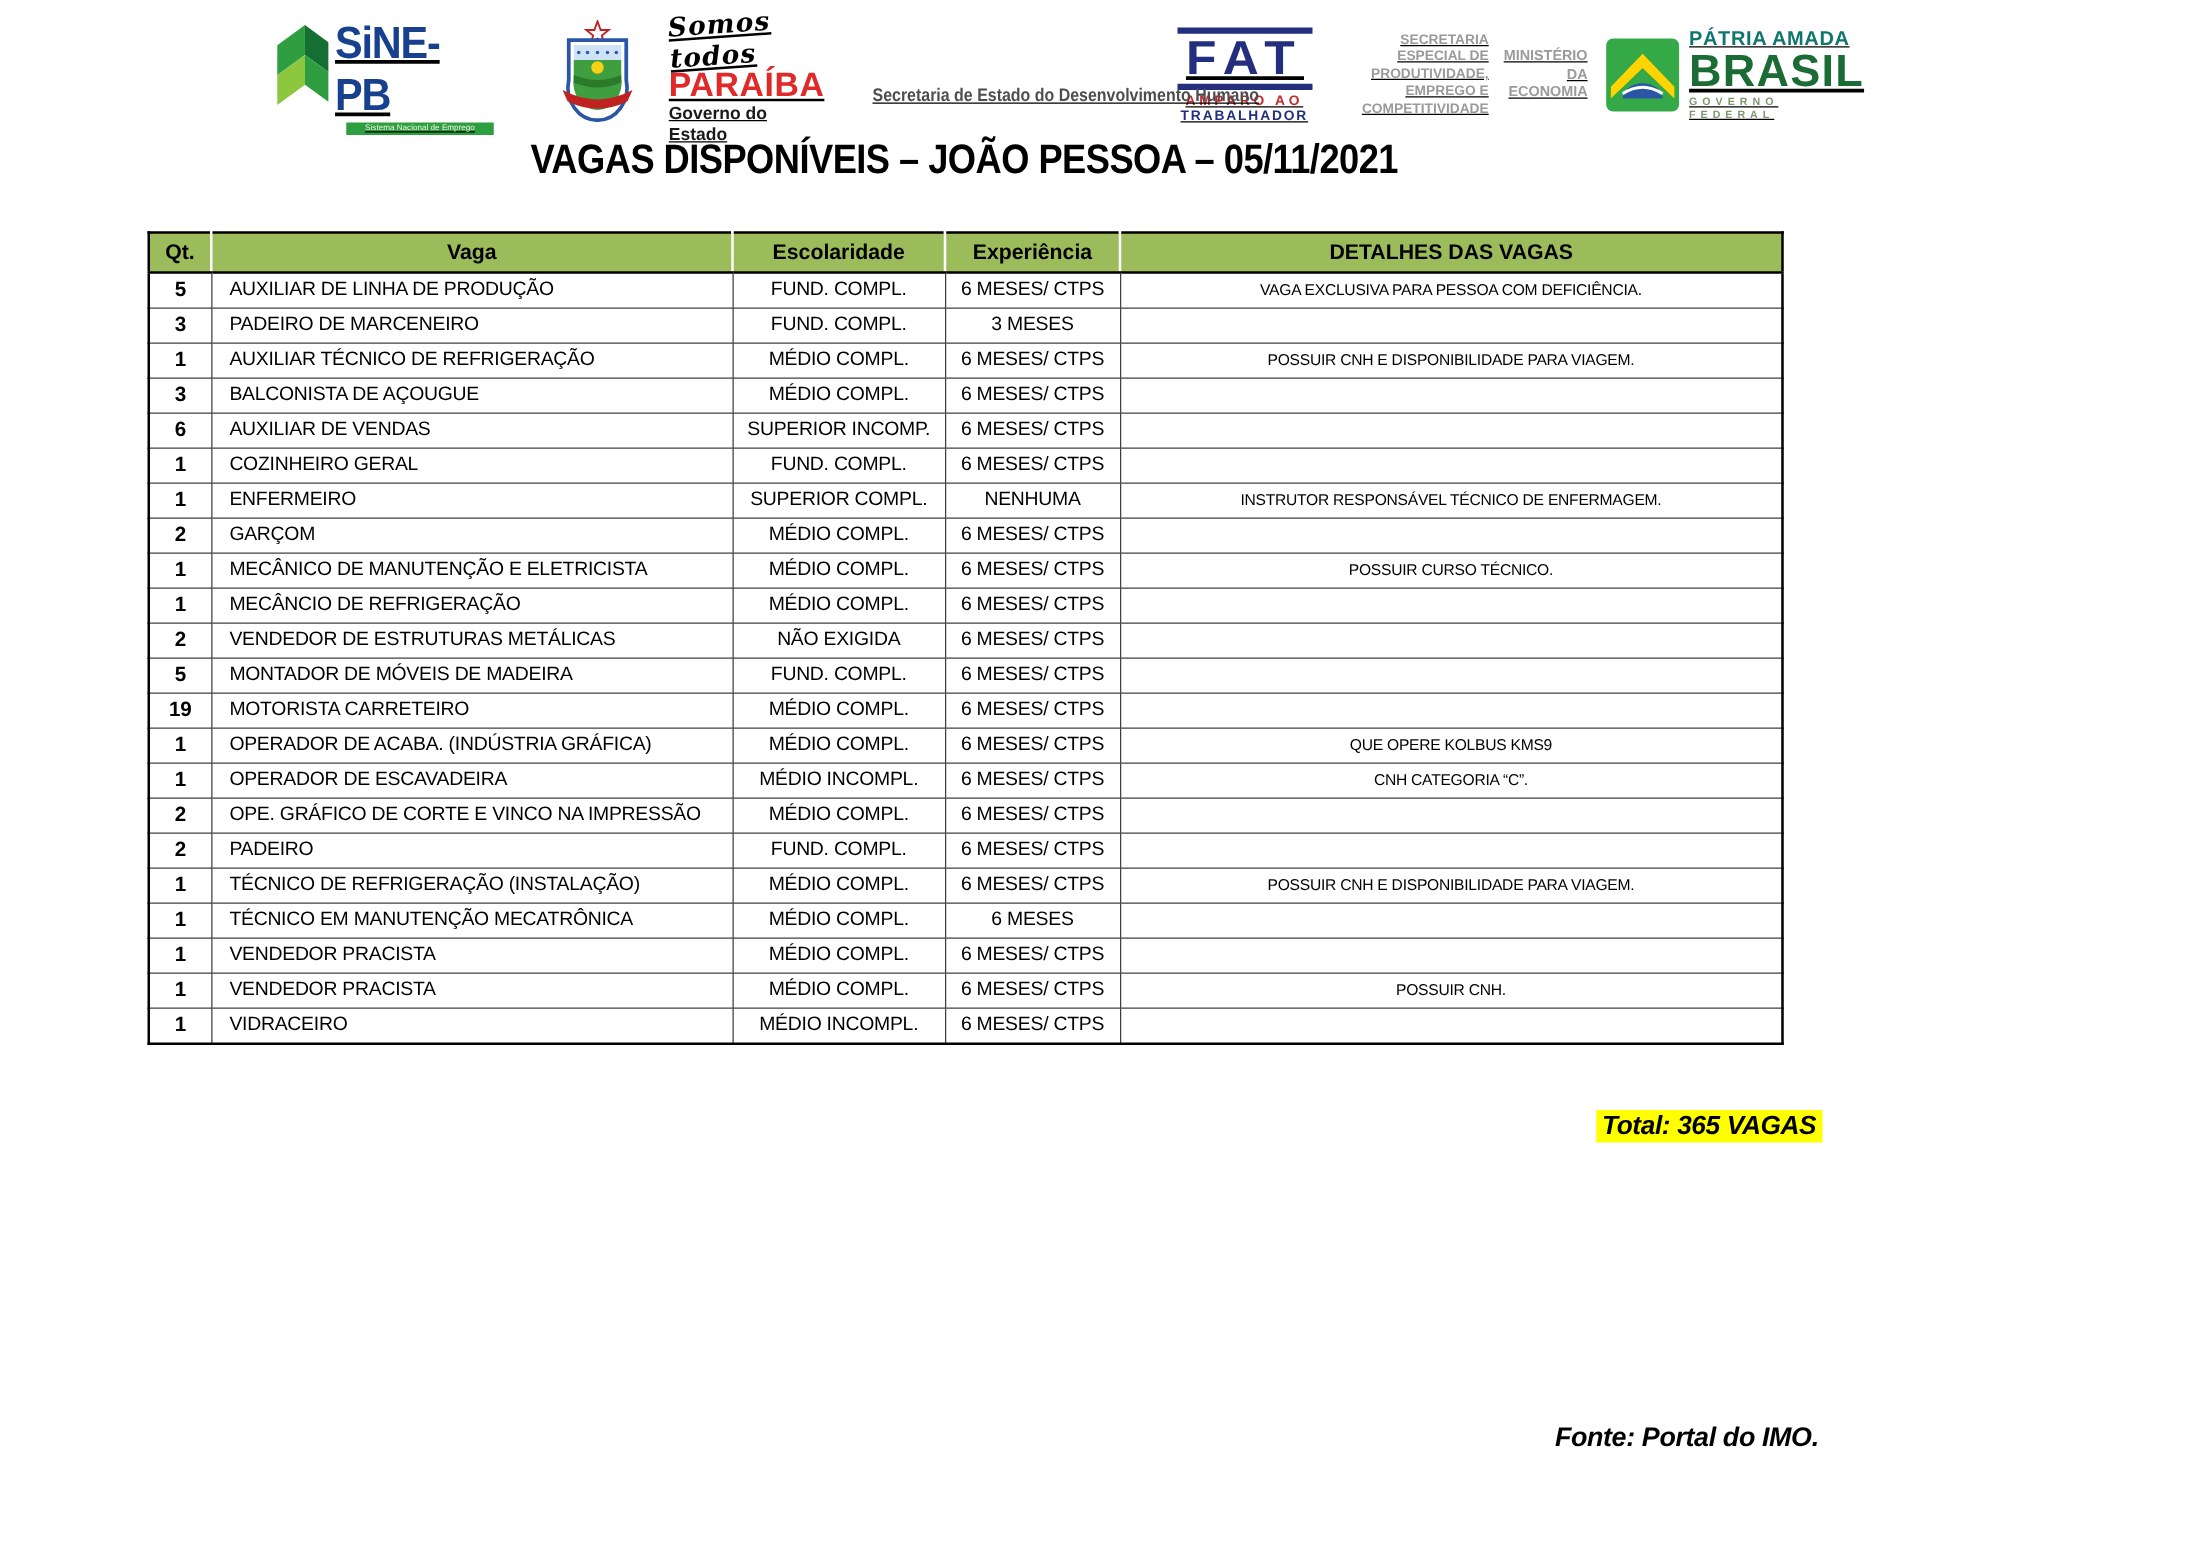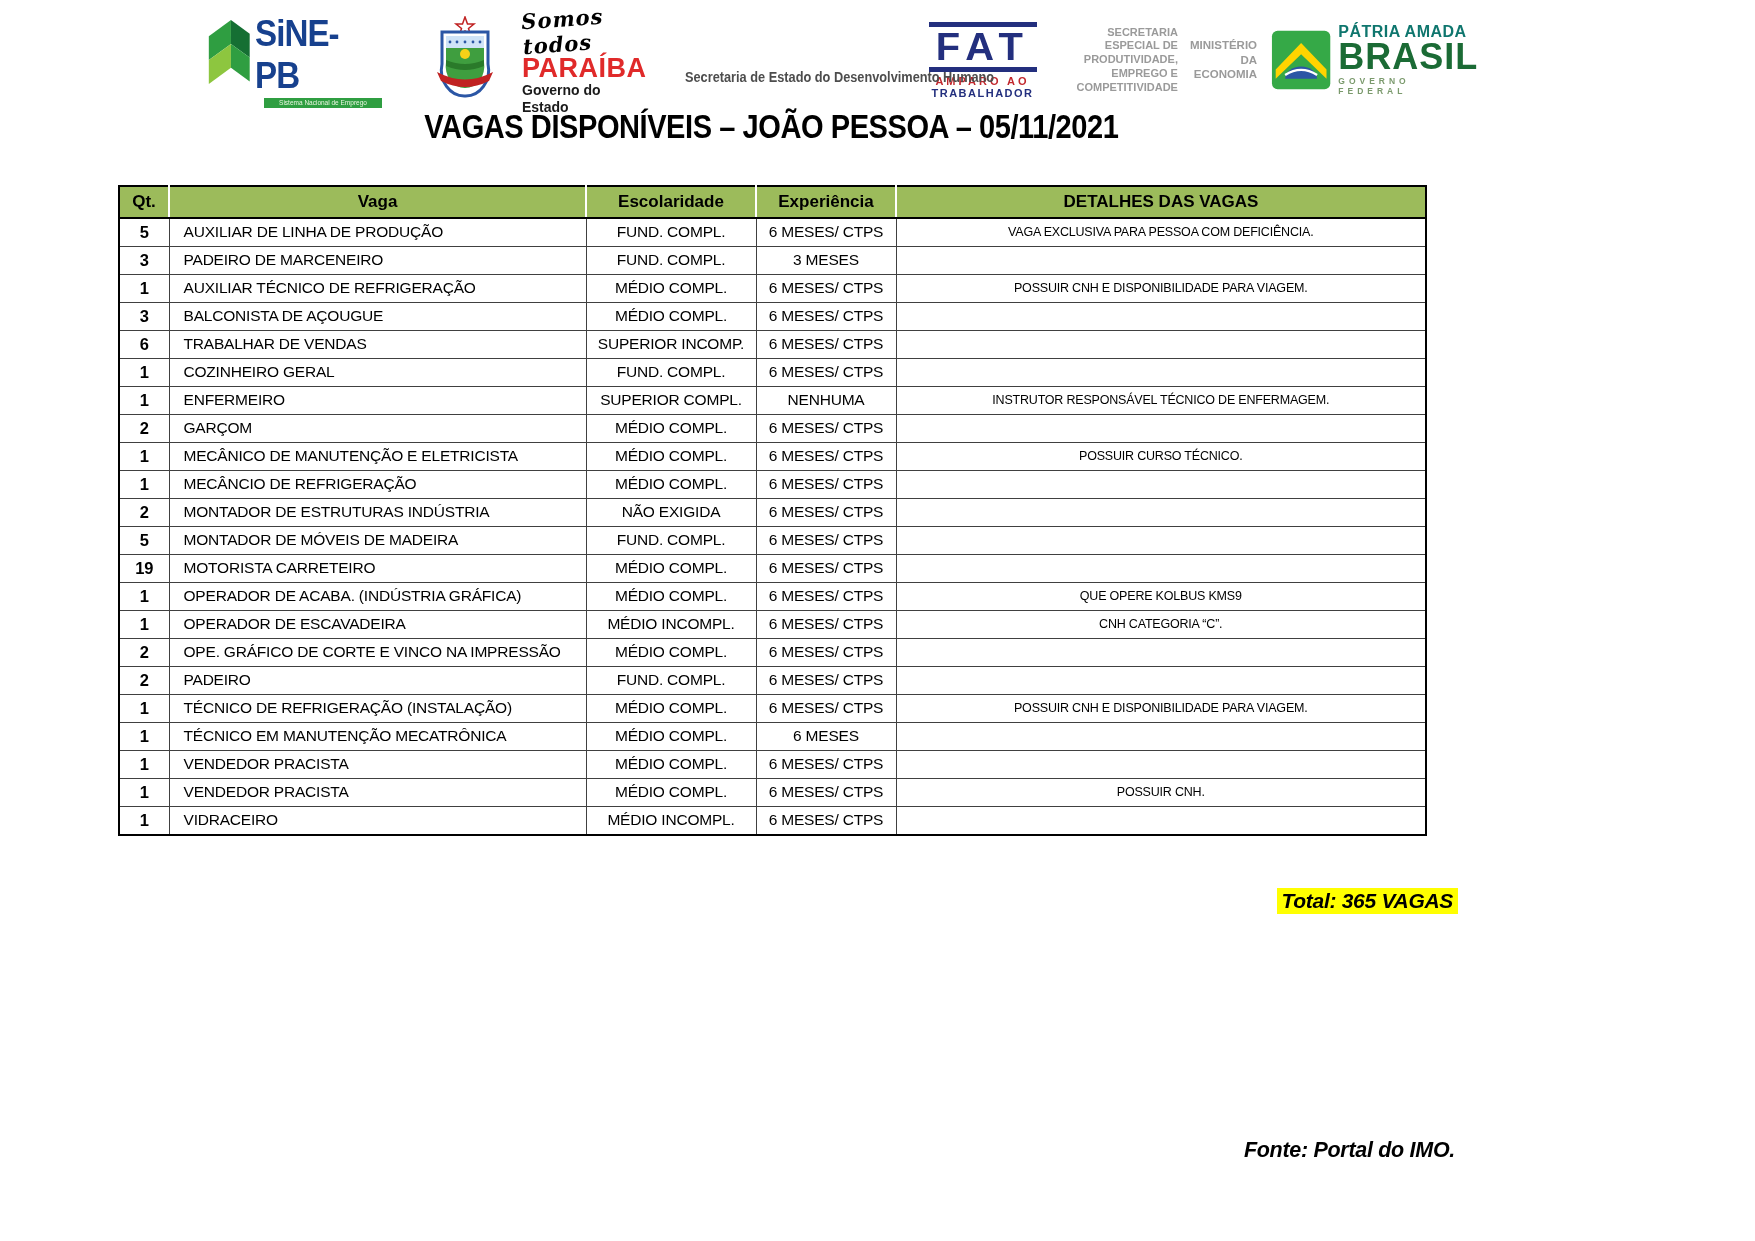--- a/index.html
+++ b/index.html
@@ -1,21 +1,21 @@
 <!DOCTYPE html>
 <html><head>
 <meta charset="utf-8">
 <style>
   html,body{margin:0;padding:0;background:#fff;}
   .page{position:relative;width:1755px;height:1241px;background:#fff;overflow:hidden;
         font-family:"Liberation Sans",sans-serif;color:#000;}
 
   
-  .logo-strip{position:absolute;left:172px;top:10px;width:1245px;height:100px;
-              display:flex;align-items:center;}
+  .logo-strip{position:absolute;left:185px;top:10px;width:1245px;height:100px;
+              display:flex;align-items:center;text-decoration:underline;}
   .logo-block{display:flex;align-items:center;}
 
   
   .sine{width:200px;flex-direction:column;align-items:flex-start;margin-left:30px;}
   .sine-top{display:flex;align-items:center;}
   .sine-word{font-size:36px;font-weight:800;color:#17418e;letter-spacing:-1px;
              transform:scaleX(.92);transform-origin:left;margin-left:2px;}
   .sine-bar{margin-left:62px;margin-top:1px;background:#2f9e41;width:118px;height:10px;
             display:flex;align-items:center;justify-content:center;}
   .sine-bar span{font-size:6.5px;color:#eaf6e0;white-space:nowrap;}
@@ -211,21 +211,21 @@
         </tr>
         <tr>
           <td class="col-qt">3</td>
           <td class="col-vaga">BALCONISTA DE AÇOUGUE</td>
           <td class="col-esc">MÉDIO COMPL.</td>
           <td class="col-exp">6 MESES/ CTPS</td>
           <td class="col-det"></td>
         </tr>
         <tr>
           <td class="col-qt">6</td>
-          <td class="col-vaga">TRABALHAR DE VENDAS</td>
+          <td class="col-vaga">AUXILIAR DE VENDAS</td>
           <td class="col-esc">SUPERIOR INCOMP.</td>
           <td class="col-exp">6 MESES/ CTPS</td>
           <td class="col-det"></td>
         </tr>
         <tr>
           <td class="col-qt">1</td>
           <td class="col-vaga">COZINHEIRO GERAL</td>
           <td class="col-esc">FUND. COMPL.</td>
           <td class="col-exp">6 MESES/ CTPS</td>
           <td class="col-det"></td>
@@ -253,21 +253,21 @@
         </tr>
         <tr>
           <td class="col-qt">1</td>
           <td class="col-vaga">MECÂNCIO DE REFRIGERAÇÃO</td>
           <td class="col-esc">MÉDIO COMPL.</td>
           <td class="col-exp">6 MESES/ CTPS</td>
           <td class="col-det"></td>
         </tr>
         <tr>
           <td class="col-qt">2</td>
-          <td class="col-vaga">MONTADOR DE ESTRUTURAS INDÚSTRIA</td>
+          <td class="col-vaga">VENDEDOR DE ESTRUTURAS METÁLICAS</td>
           <td class="col-esc">NÃO EXIGIDA</td>
           <td class="col-exp">6 MESES/ CTPS</td>
           <td class="col-det"></td>
         </tr>
         <tr>
           <td class="col-qt">5</td>
           <td class="col-vaga">MONTADOR DE MÓVEIS DE MADEIRA</td>
           <td class="col-esc">FUND. COMPL.</td>
           <td class="col-exp">6 MESES/ CTPS</td>
           <td class="col-det"></td>

